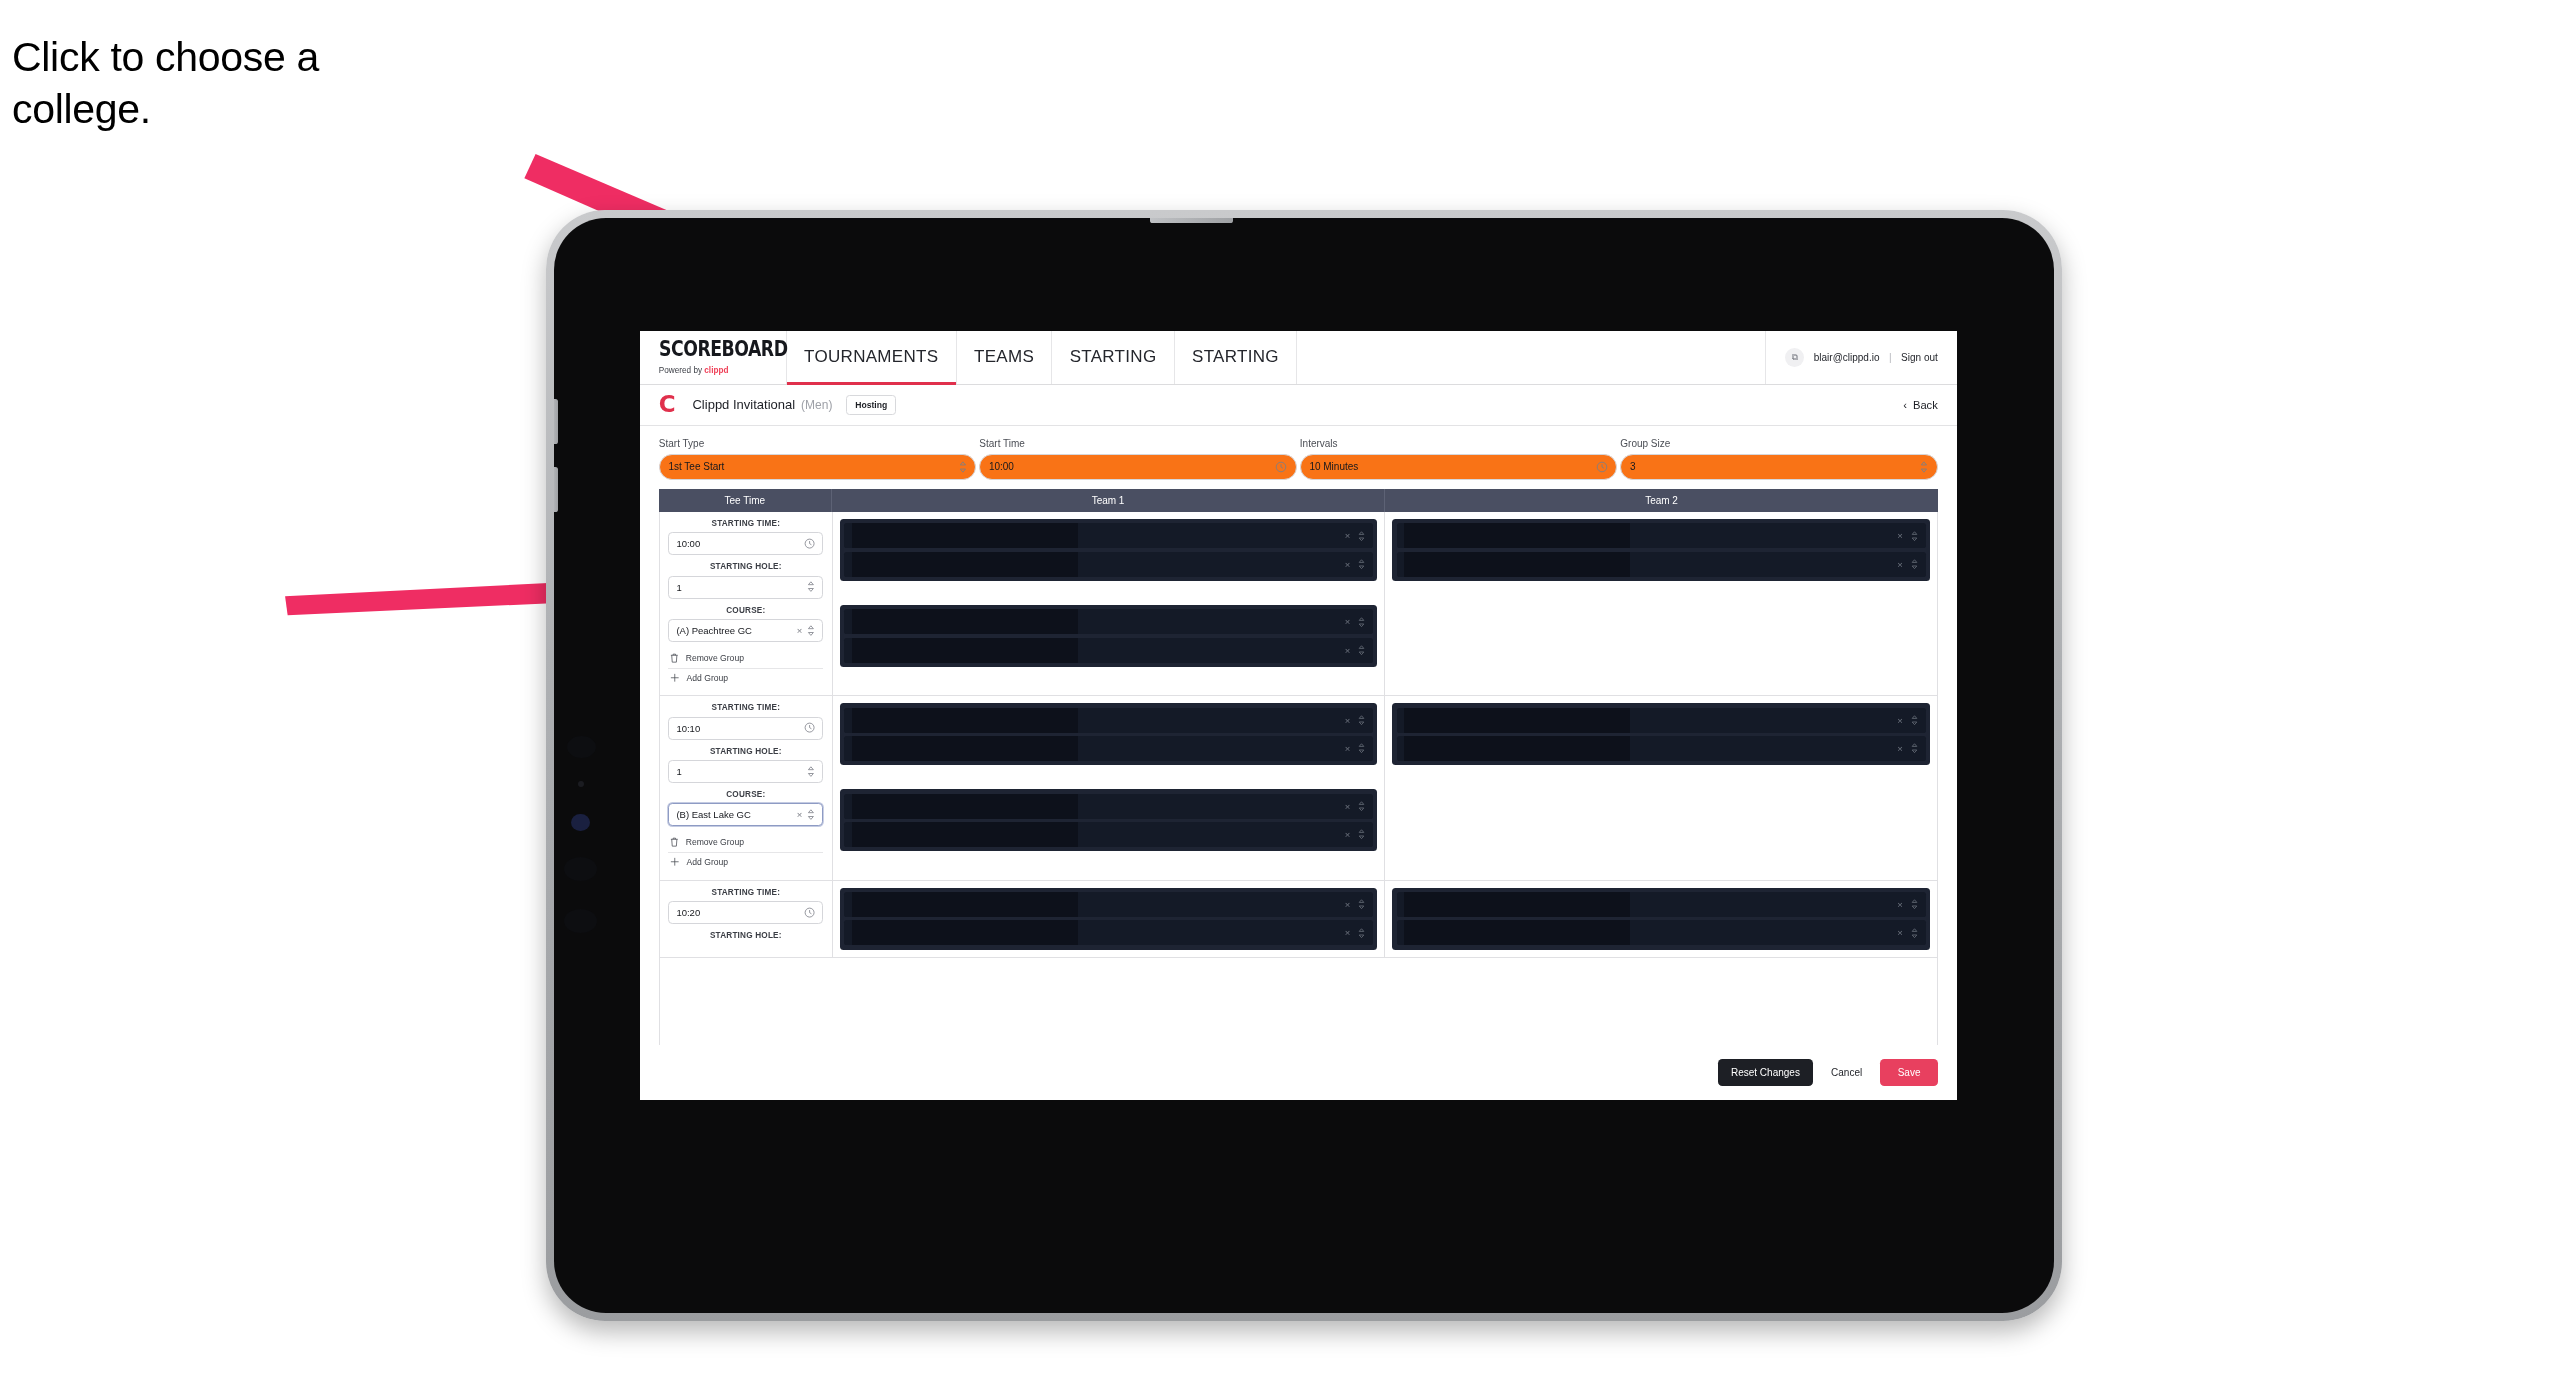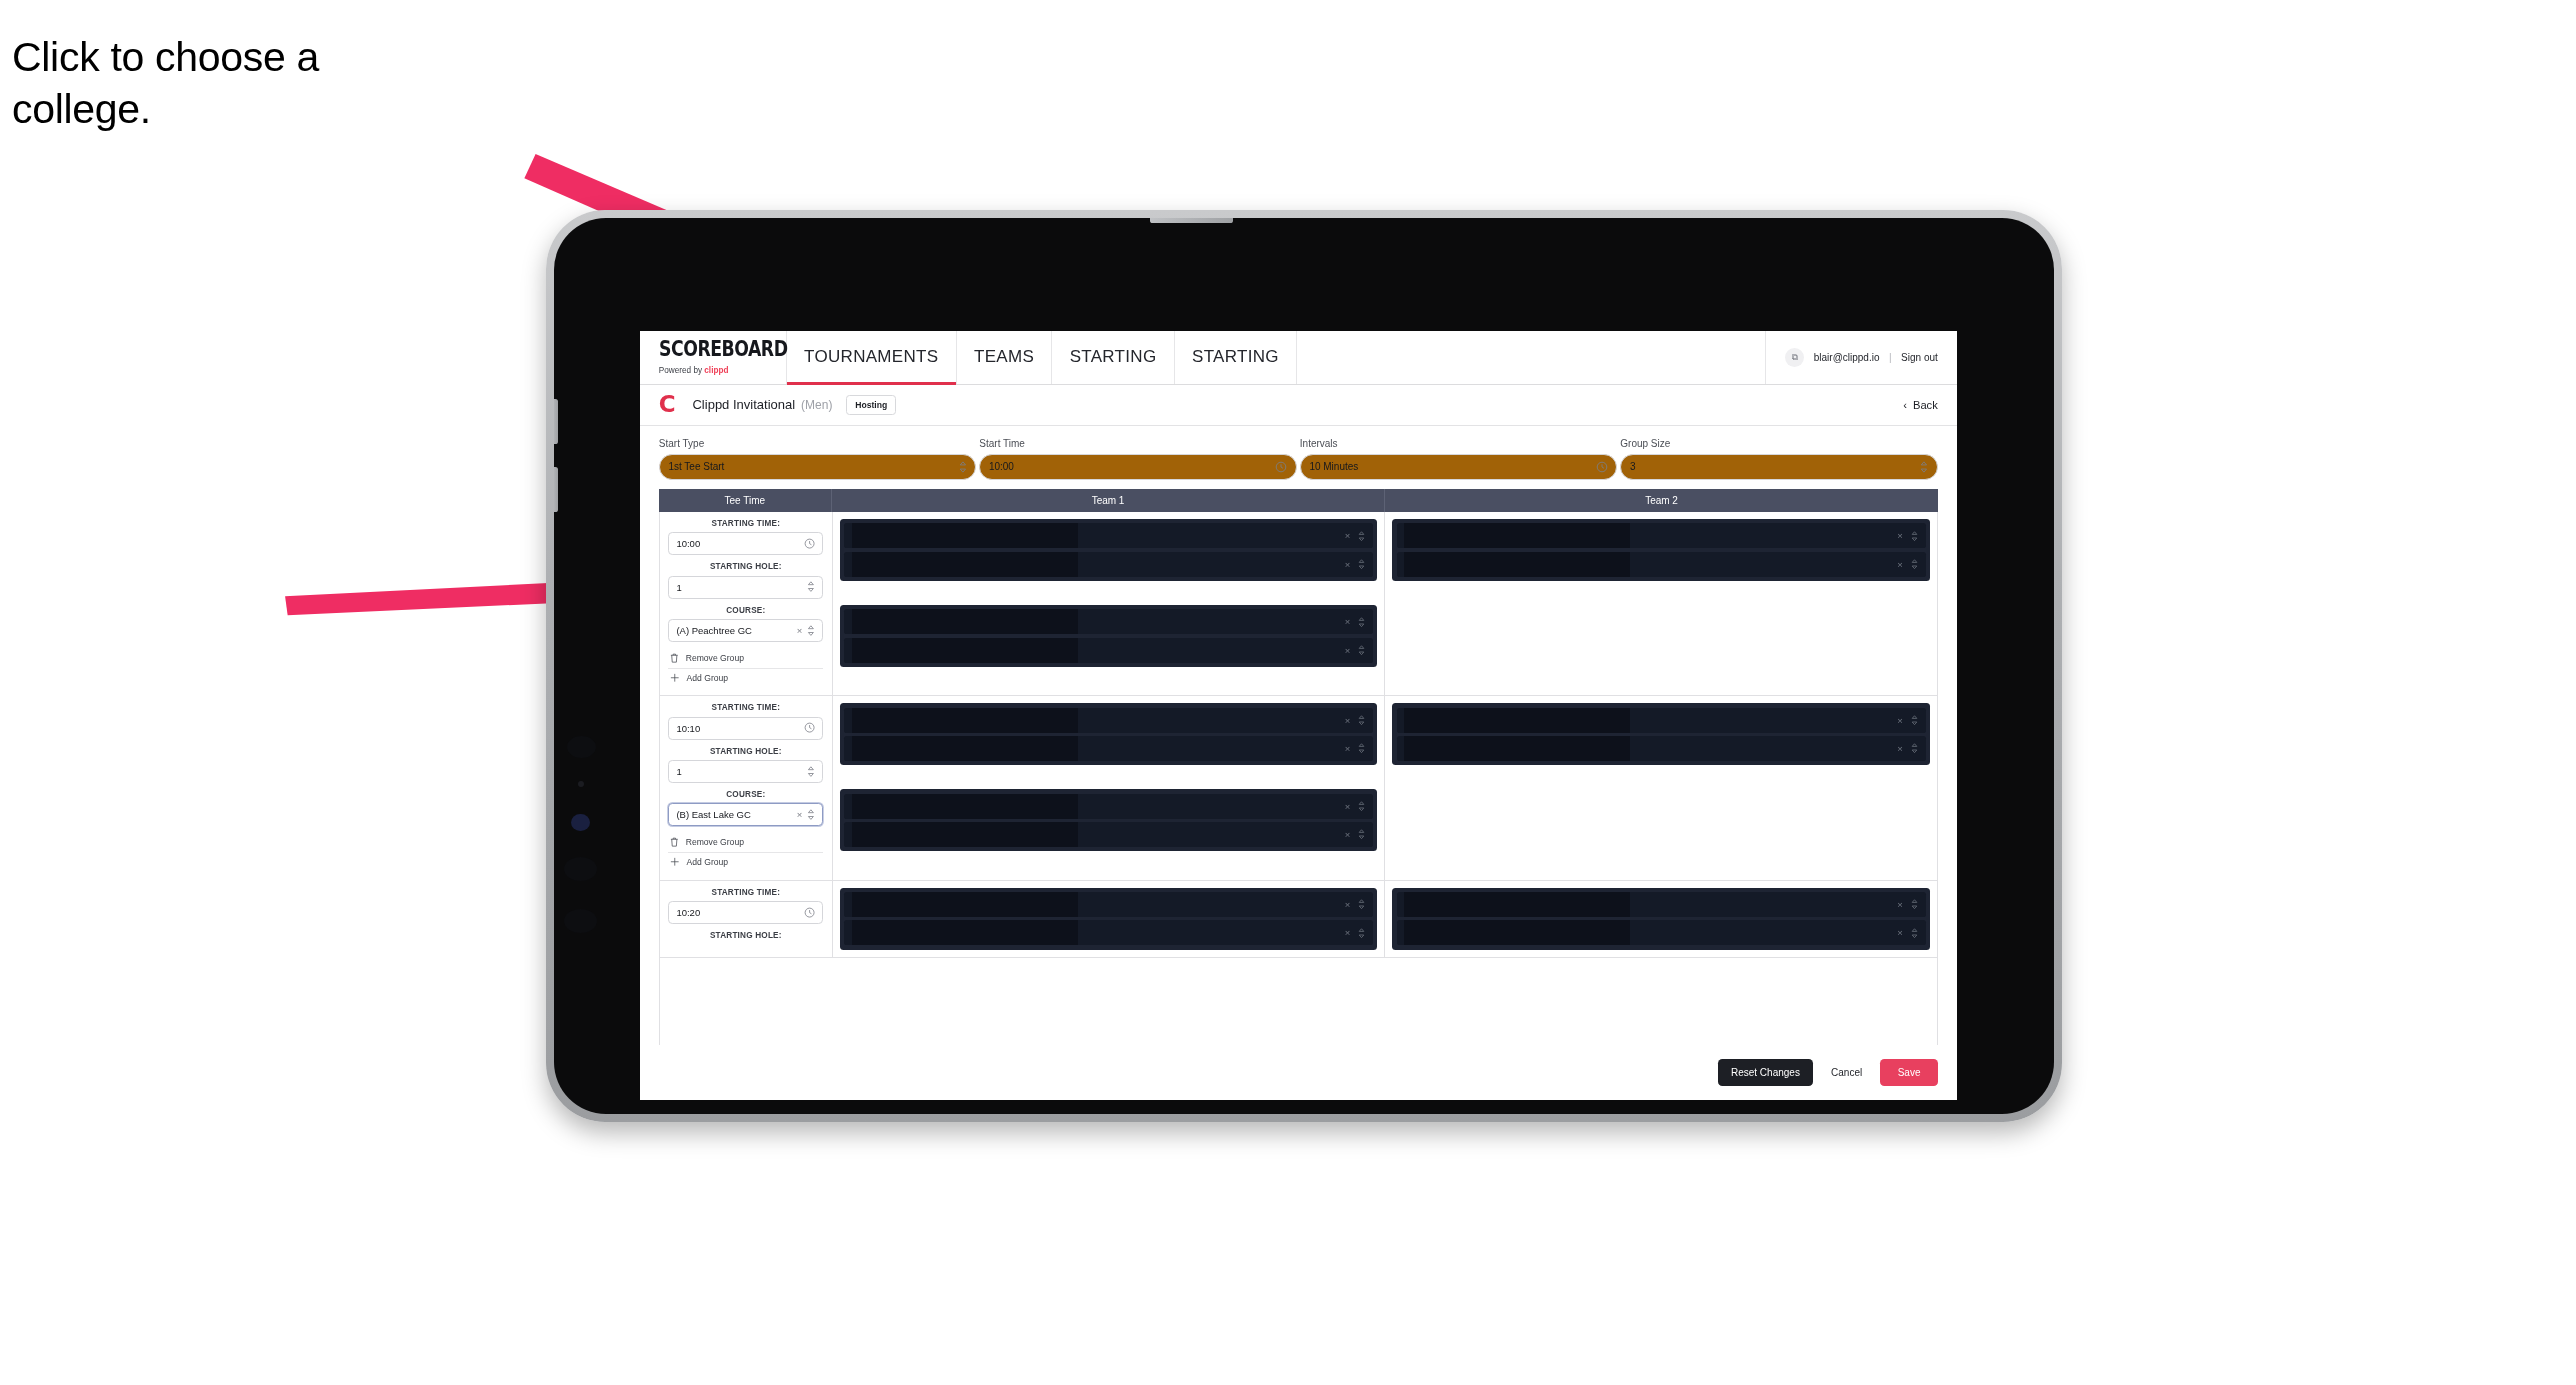--- a/index.html
+++ b/index.html
@@ -22,21 +22,21 @@
     white-space: pre-line;
   }
   #anno-college { left: 12px; top: 31px; width: 518px; }
   #anno-player  { left: 21px; top: 497px; width: 406px; }
   .arrow-svg { position:absolute; left:0; top:0; width:2576px; height:1386px; pointer-events:none; }
 
   
   #tablet {
     position: absolute;
     left: 546px; top: 210px;
-    width: 1516px; height: 912px;
+    width: 1516px; height: 1111px;
     border-radius: 59px;
     background: linear-gradient(180deg,#c9cacc 0%, #aeb0b3 40%, #9b9da0 100%);
     padding: 7.8px;
     box-shadow: 0 10.4px 24px rgba(0,0,0,.28);
   }
   #tablet-inner {
     width: 100%; height: 100%;
     border-radius: 52px;
     background: #0b0b0c;
     position: relative;
@@ -133,21 +133,21 @@
   }
 
   
   #controls {
     display:flex; gap: 3px; padding: 12px 19px 9.5px 19px;
   }
   .ctrl { flex: 1; }
   .ctrl-label { font-size: 10px; color:#4b4e55; margin-bottom: 5.2px; }
   .ctrl-field {
     height: 26px; border:0.9px solid #d5d6da; border-radius:13px;
-    background:#a16207; display:flex; align-items:center;
+    background:#f97316; display:flex; align-items:center;
     padding: 0 8.6px; font-size: 10px; color:#16181d;
   }
   .ctrl-field .val { flex:1; }
   .ic { color:#7b7e86; display:flex; align-items:center; }
 
   
   #thead {
     display:flex; background:#4a4f62; color:#fff;
     font-size: 10px; height: 22.5px; margin: 0 19px;
   }

